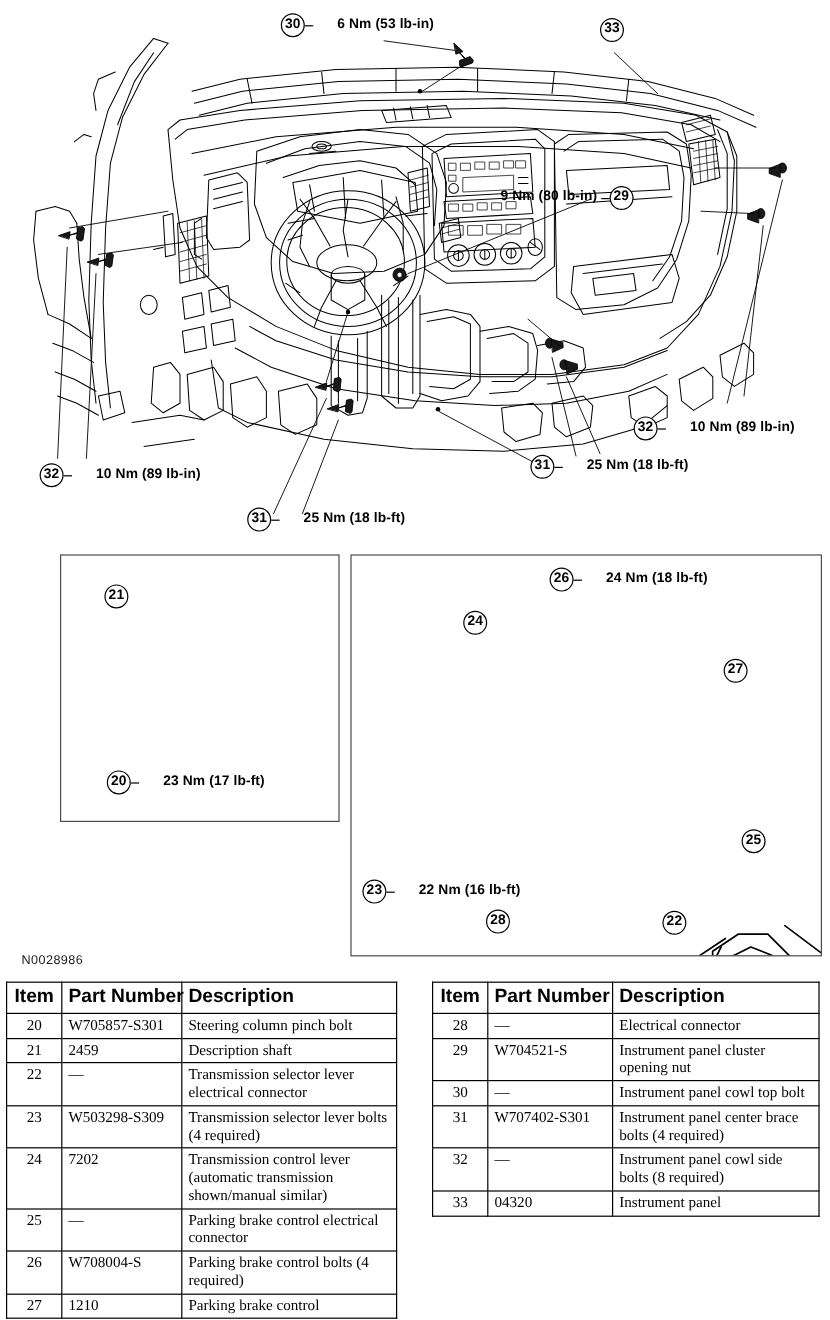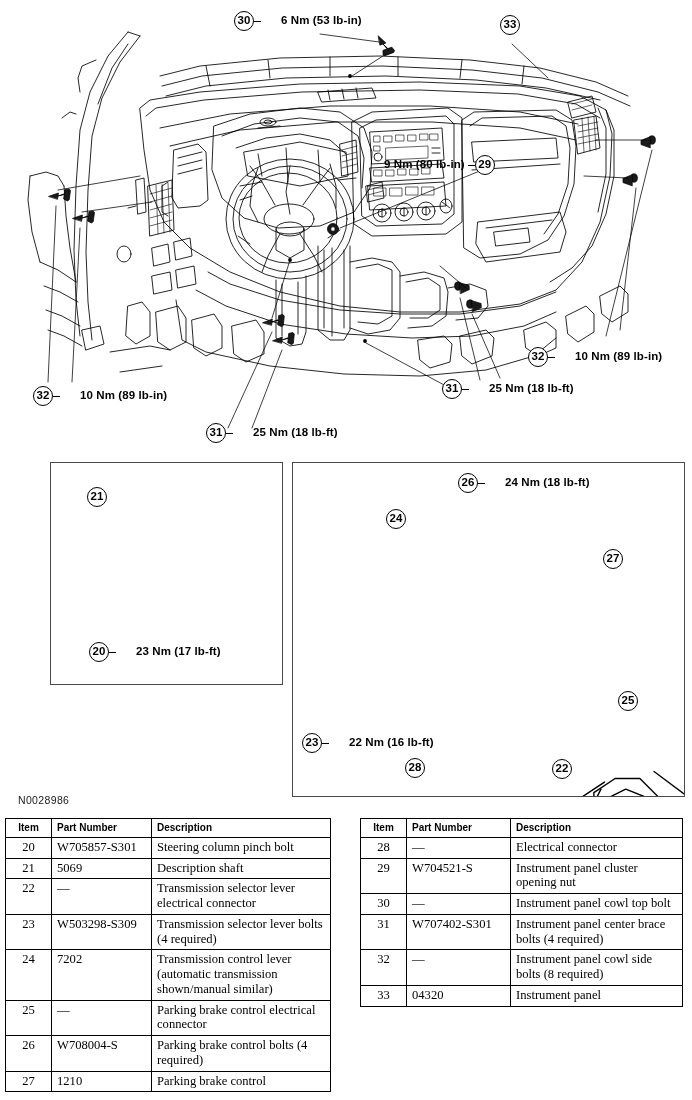--- a/index.html
+++ b/index.html
@@ -55,21 +55,21 @@
   }
   #table-left{left:5px;top:818px;width:326px;}
   #table-right{left:360px;top:818px;width:323px;}
   .parts-table th,.parts-table td{
     border:1px solid #000;
     padding:2px 5px 3px 5px;
     vertical-align:top;
   }
   .parts-table th{
     font-family:"Liberation Sans", sans-serif;
-    font-size:10px;font-weight:bold;text-align:left;
+    font-size:16px;font-weight:bold;text-align:left;
     padding:3px 5px 4px 5px;
     white-space:nowrap;
   }
   .parts-table th.c-item{text-align:center;}
   .parts-table td{
     font-family:"Liberation Serif", serif;
     font-size:12.6px;line-height:1.17;
   }
   .parts-table td.c-item{text-align:center;font-size:12.6px;}
   .col-item{width:46px;}
@@ -362,21 +362,21 @@
     <span class="bub">30</span>
     <span class="dash"></span>
     <span class="txt">6 Nm (53 lb-in)</span>
   </div>
 
   <div class="callout bubonly" style="left:500px;top:15px;">
     <span class="bub">33</span>
 
   </div>
 
-  <div class="callout" style="left:384px;top:155px;">
+  <div class="callout" style="left:417px;top:155px;">
     <span class="txt" style="margin-left:0;margin-right:3px;">9 Nm (80 lb-in)</span>
     <span class="dash"></span>
     <span class="bub">29</span>
   </div>
 
   <div class="callout" style="left:33px;top:386px;">
     <span class="bub">32</span>
     <span class="dash"></span>
     <span class="txt">10 Nm (89 lb-in)</span>
   </div>
@@ -718,21 +718,21 @@
       </tr>
     </thead>
     <tbody>
       <tr>
         <td class="c-item">20</td>
         <td>W705857-S301</td>
         <td>Steering column pinch bolt</td>
       </tr>
       <tr>
         <td class="c-item">21</td>
-        <td>5069</td>
+        <td>2459</td>
         <td>Description shaft</td>
       </tr>
       <tr>
         <td class="c-item">22</td>
         <td>—</td>
         <td>Transmission selector lever electrical connector</td>
       </tr>
       <tr>
         <td class="c-item">23</td>
         <td>W503298-S309</td>

